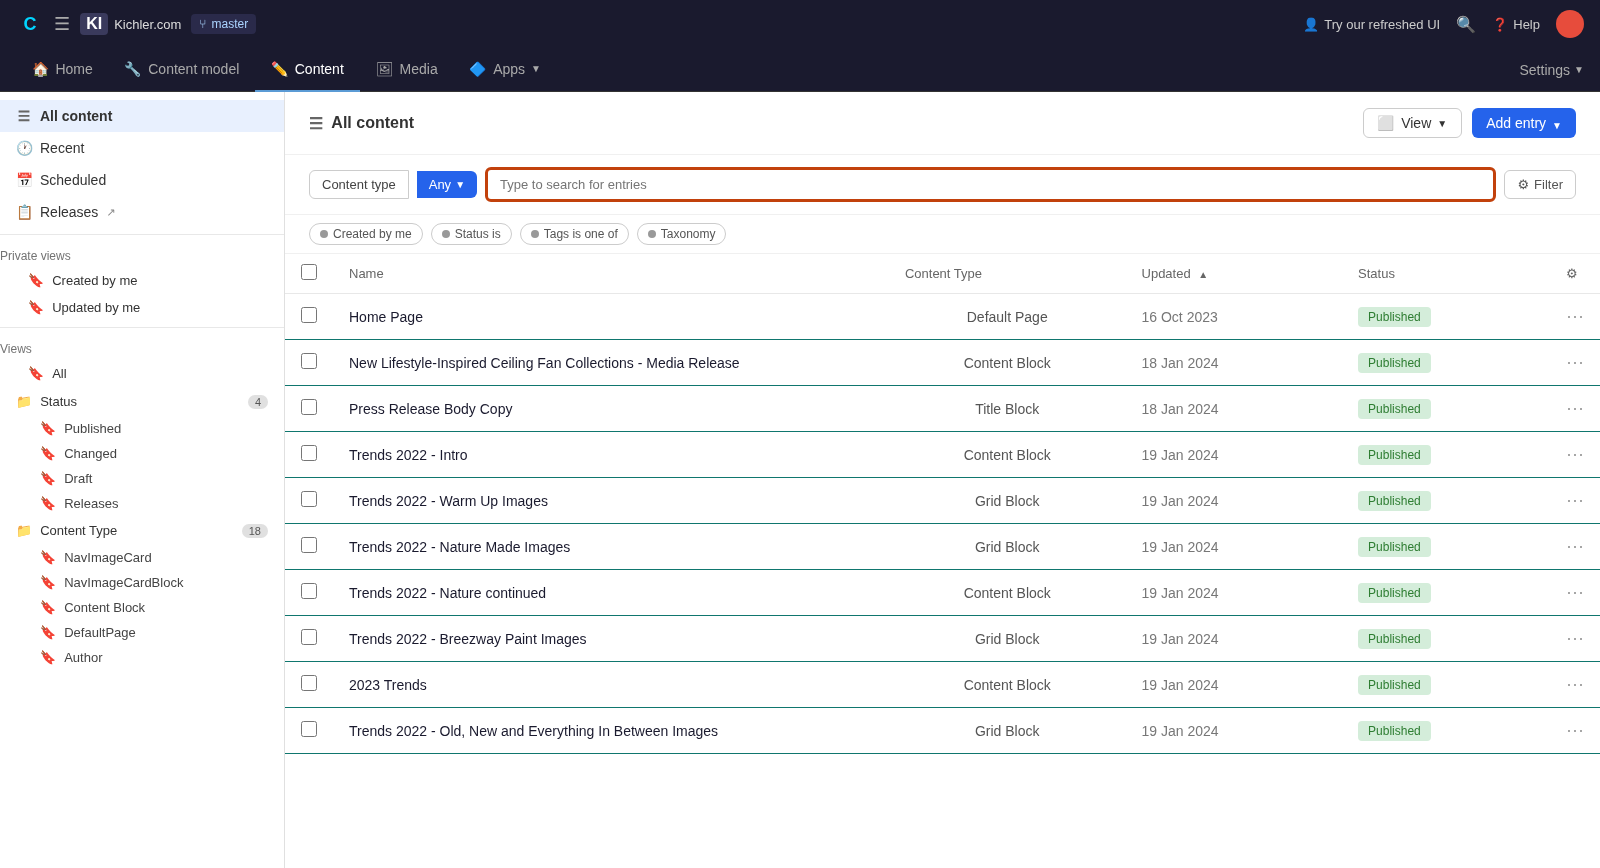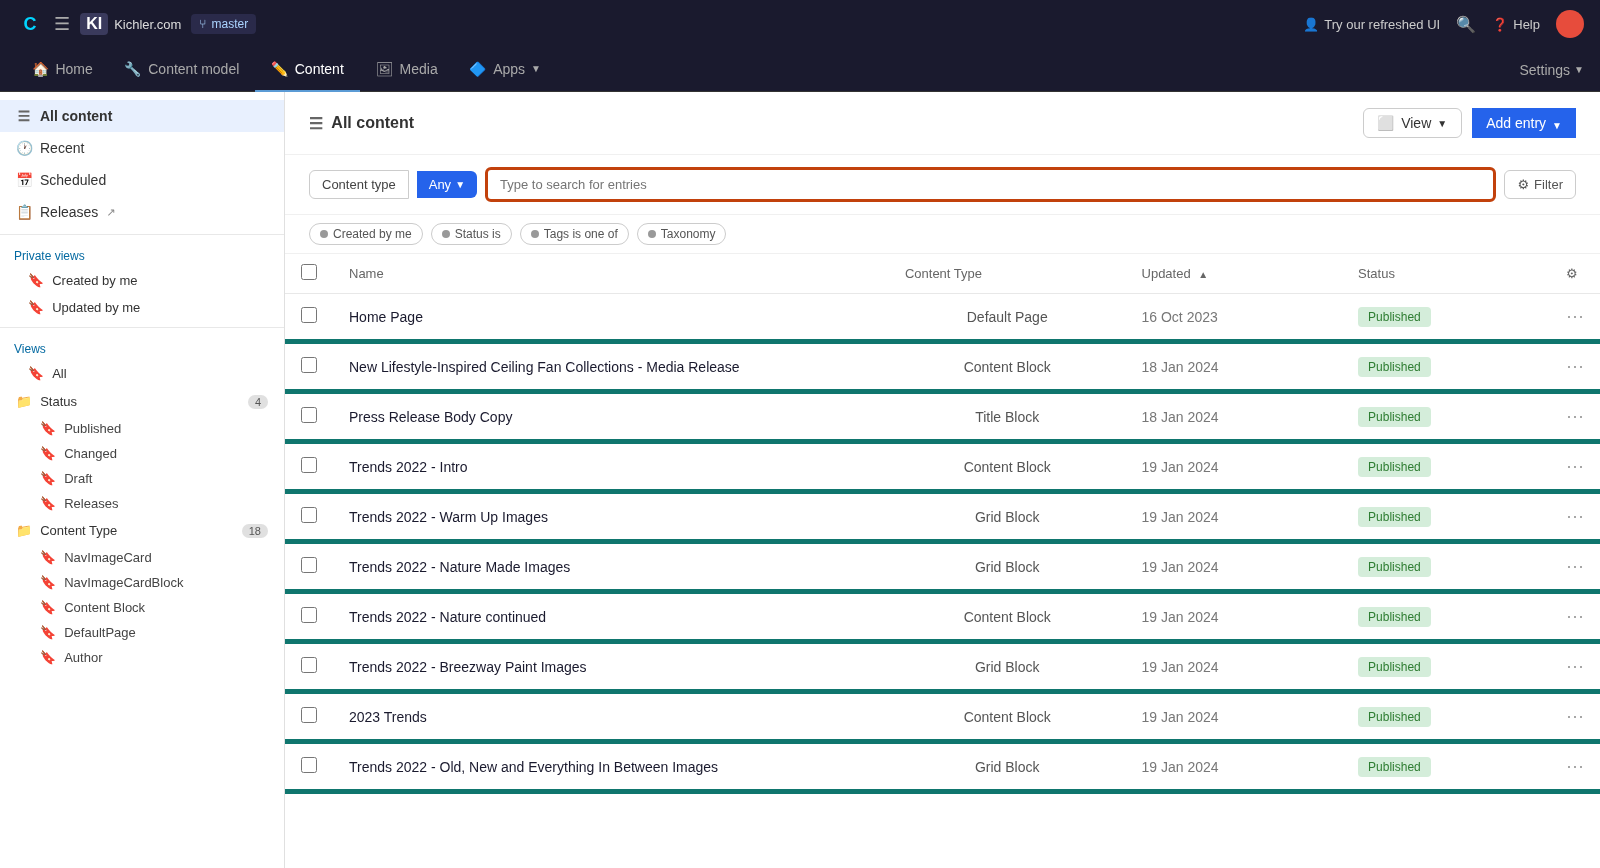--- a/index.html
+++ b/index.html
@@ -71,21 +71,21 @@
       align-items: center;
       gap: 8px;
       padding: 8px 16px;
       cursor: pointer;
       color: #333;
       font-size: 14px;
     }
     .sidebar-section-item.active { background: #e8f0fe; font-weight: 600; }
     .sidebar-section-item .icon { color: #666; font-size: 14px; width: 16px; text-align: center; }
     .sidebar-divider { border: none; border-top: 1px solid #e8e8e8; margin: 6px 0; }
-    .sidebar-section-label { padding: 8px 14px 4px; font-size: 12px; color: #0369a1; font-weight: 500; text-transform: none; }
+    .sidebar-section-label { padding: 8px 0 4px; font-size: 12px; color: #737373; font-weight: 500; text-transform: none; }
     .sidebar-group-item {
       display: flex;
       align-items: center;
       gap: 8px;
       padding: 6px 16px 6px 28px;
       cursor: pointer;
       color: #333;
       font-size: 13px;
     }
     .sidebar-group-header {
@@ -129,21 +129,21 @@
     .content-title { display: flex; align-items: center; gap: 8px; font-size: 16px; font-weight: 600; }
     .content-actions { display: flex; align-items: center; gap: 10px; }
     .btn-view {
       display: flex; align-items: center; gap: 6px;
       border: 1px solid #ccc; background: #fff; color: #333;
       padding: 6px 14px; border-radius: 6px; cursor: pointer; font-size: 14px;
     }
     .btn-add-entry {
       display: flex; align-items: flex-end; gap: 6px;
       background: #2563eb; color: #fff;
-      padding: 7px 14px; border-radius: 0; cursor: pointer; font-size: 14px; border: none; font-weight: 500;
+      padding: 7px 14px; border-radius: 6px; cursor: pointer; font-size: 14px; border: none; font-weight: 500;
     }
 
     
     .filter-bar {
       padding: 12px 24px;
       display: flex;
       align-items: center;
       gap: 8px;
       border-bottom: 1px solid #f0f0f0;
     }
@@ -192,21 +192,21 @@
     thead tr { border-bottom: 1px solid #e8e8e8; }
     thead th {
       padding: 10px 16px;
       text-align: left;
       font-weight: 500;
       font-size: 13px;
       color: #666;
       white-space: nowrap;
     }
     thead th:first-child { width: 40px; }
-    tbody tr { border-bottom: 5px solid #0f766e; }
+    tbody tr { border-bottom: 1px solid #0f766e; }
     tbody td { padding: 12px 16px; font-size: 14px; color: #333; vertical-align: middle; }
     tbody td.name-cell { font-weight: 500; color: #1a1a2e; max-width: 280px; }
     tbody td.type-cell { color: #555; text-align: center; }
     tbody td.date-cell { color: #777; white-space: nowrap; }
     .status-badge {
       display: inline-block;
       padding: 3px 10px;
       border-radius: 4px;
       font-size: 12px;
       font-weight: 500;

